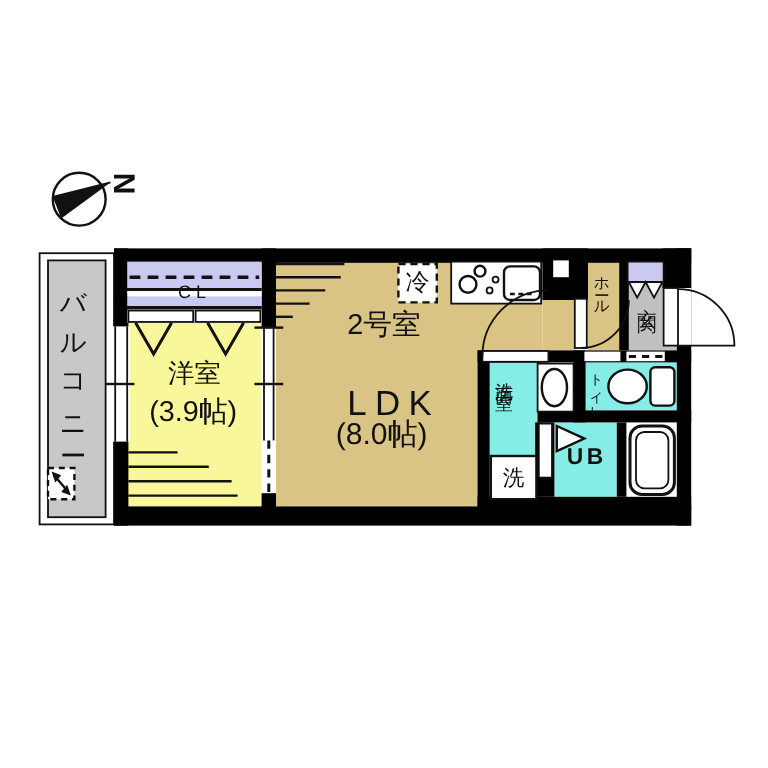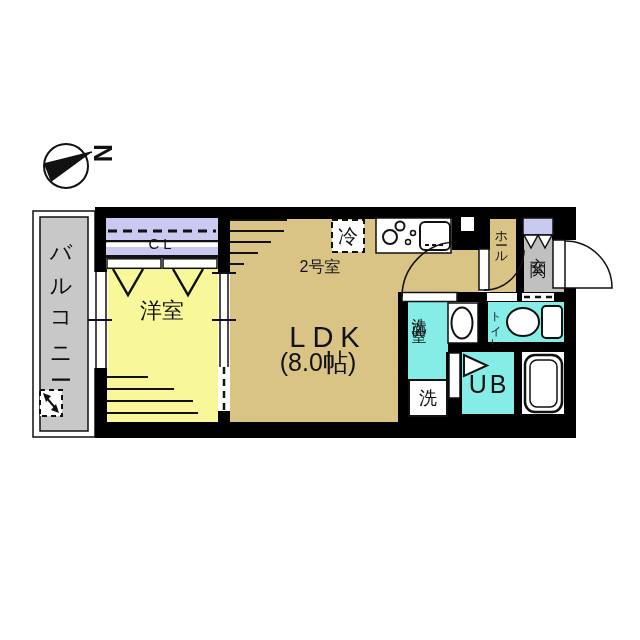--- a/index.html
+++ b/index.html
@@ -175,31 +175,32 @@
     </g>
   </svg>
 
   <div class="n-box">N</div>
 
   <div class="vlbl" style="left:50px;top:228px;font-size:22px;letter-spacing:10px;">バルコニー</div>
 
   <div class="lbl center" style="left:162px;top:217px;font-size:15px;letter-spacing:4px;margin-top:19px;">CL</div>
 
   <div class="lbl center" style="left:162px;top:300px;font-size:22px;">洋室</div>
-
-  <div class="lbl center" style="left:320px;top:259px;font-size:16px;">2号室</div>
+  <div class="lbl center" style="left:161px;top:332px;font-size:24px;">(3.9帖)</div>
+
+  <div class="lbl center" style="left:320px;top:259px;font-size:24px;">2号室</div>
   <div class="lbl center" style="left:328px;top:323px;font-size:29px;letter-spacing:7px;">LDK</div>
   <div class="lbl center" style="left:318px;top:350px;font-size:25px;text-align:center;">(8.0帖)</div>
 
   <div class="lbl" style="left:338px;top:226px;font-size:20px;">冷</div>
 
   <div class="vlbl" style="left:495px;top:221px;font-size:13px;letter-spacing:3px;">ホール</div>
 
   <div class="vlbl" style="left:530px;top:244px;font-size:16px;letter-spacing:6px;">玄関</div>
 
   <div class="vlbl" style="left:490px;top:304px;font-size:11px;letter-spacing:1px;">トイレ</div>
 
   <div class="vlbl" style="left:412px;top:306px;font-size:15px;letter-spacing:5px;">洗面室</div>
 
   <div class="lbl" style="left:419px;top:389px;font-size:18px;">洗</div>
 
-  <div class="lbl center" style="left:489px;top:372px;font-size:25px;letter-spacing:3px;">UB</div>
+  <div class="lbl center" style="left:489px;top:372px;font-size:19px;letter-spacing:3px;font-weight:bold;">UB</div>
 </div>
 
 </body></html>

